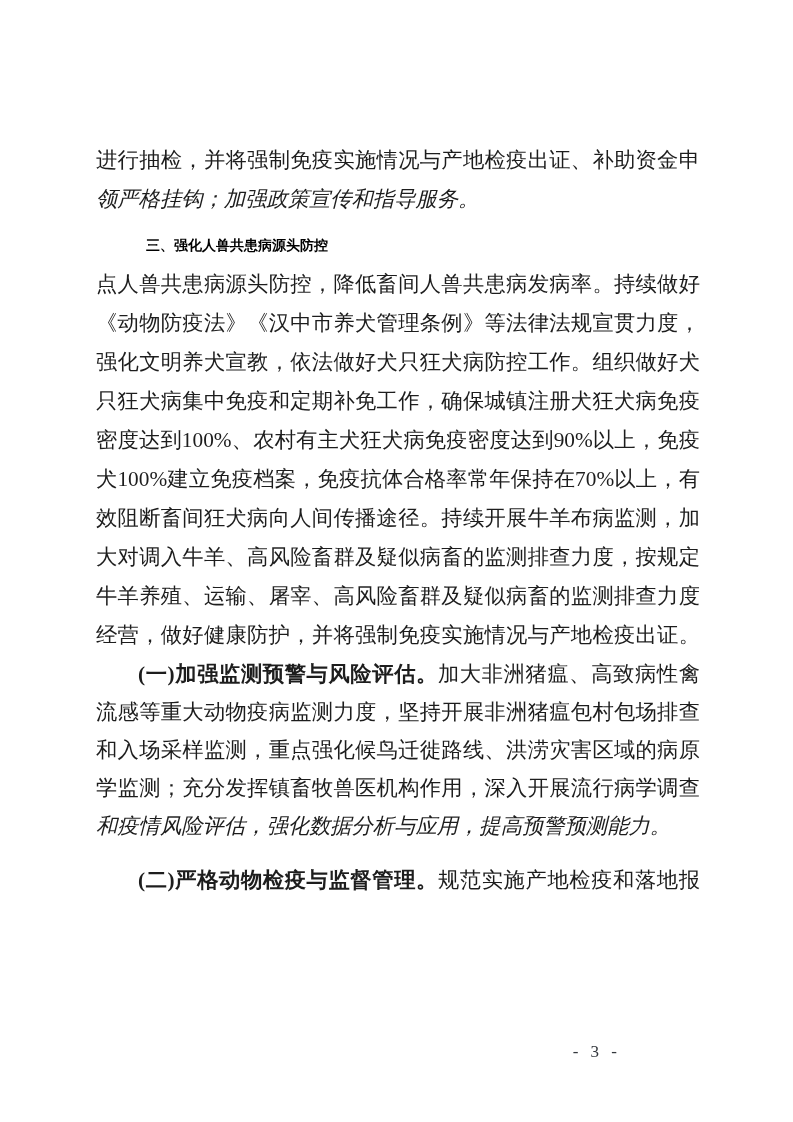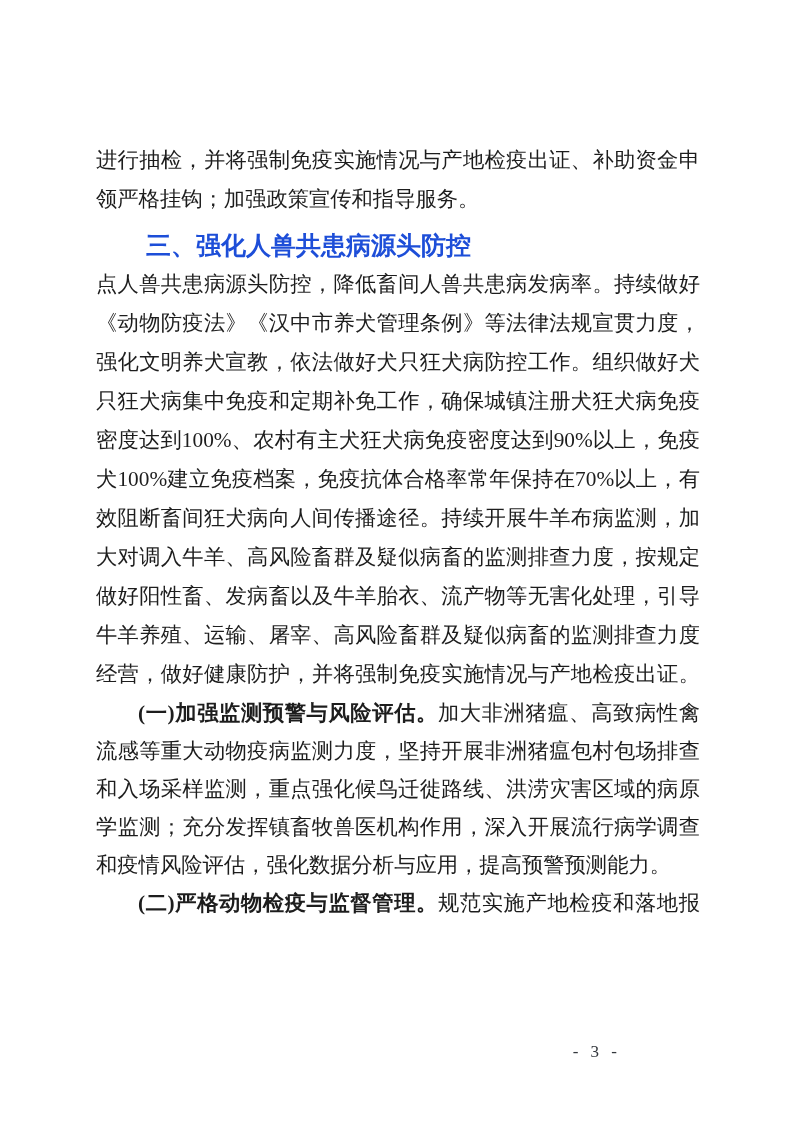--- a/index.html
+++ b/index.html
@@ -25,34 +25,34 @@
   .para { margin: 0; }
   .ln {
     font-size: 21.3px;
     line-height: 39px;
     text-align: justify;
     text-align-last: justify;
     text-justify: inter-character;
     overflow: hidden;
     white-space: normal;
   }
-  .end { text-align-last: left; }
+  .end { text-align-last: left; font-style: italic; }
   .ind { text-indent: 42px; }
   .hd {
     font-family: "Liberation Sans", "DejaVu Sans", sans-serif;
     font-weight: 700;
-    font-size: 25px;
+    font-size: 14px;
     line-height: 40px;
     text-indent: 50px;
-    color: #1d4ed8;
+    color: #000000;
     margin-top: 6px;
   }
   .hd2 { margin-top: 0; }
   .p3 .ln { line-height: 38px; }
-  .p4 { margin-top: 0; }
+  .p4 { margin-top: 16px; }
   .lead { font-weight: 700; }
   .pagenum {
     position: absolute;
     top: 1042px;
     right: 88px;
     font-size: 17px;
     letter-spacing: 2px;
     word-spacing: 4px;
     color: #33373d;
   }
@@ -72,21 +72,20 @@
 
     <div class="para">
       <div class="ln">点人兽共患病源头防控，降低畜间人兽共患病发病率。持续做好</div>
       <div class="ln">《动物防疫法》《汉中市养犬管理条例》等法律法规宣贯力度，</div>
       <div class="ln">强化文明养犬宣教，依法做好犬只狂犬病防控工作。组织做好犬</div>
       <div class="ln">只狂犬病集中免疫和定期补免工作，确保城镇注册犬狂犬病免疫</div>
       <div class="ln">密度达到100%、农村有主犬狂犬病免疫密度达到90%以上，免疫</div>
       <div class="ln">犬100%建立免疫档案，免疫抗体合格率常年保持在70%以上，有</div>
       <div class="ln">效阻断畜间狂犬病向人间传播途径。持续开展牛羊布病监测，加</div>
       <div class="ln">大对调入牛羊、高风险畜群及疑似病畜的监测排查力度，按规定</div>
-      <div class="ln">做好阳性畜、发病畜以及牛羊胎衣、流产物等无害化处理，引导</div>
       <div class="ln">牛羊养殖、运输、屠宰、高风险畜群及疑似病畜的监测排查力度</div>
       <div class="ln">经营，做好健康防护，并将强制免疫实施情况与产地检疫出证。</div>
     </div>
 
 
     <div class="para p3">
       <div class="ln ind"><span class="lead">(一)加强监测预警与风险评估。</span><span>加大非洲猪瘟、高致病性禽</span></div>
       <div class="ln">流感等重大动物疫病监测力度，坚持开展非洲猪瘟包村包场排查</div>
       <div class="ln">和入场采样监测，重点强化候鸟迁徙路线、洪涝灾害区域的病原</div>
       <div class="ln">学监测；充分发挥镇畜牧兽医机构作用，深入开展流行病学调查</div>

